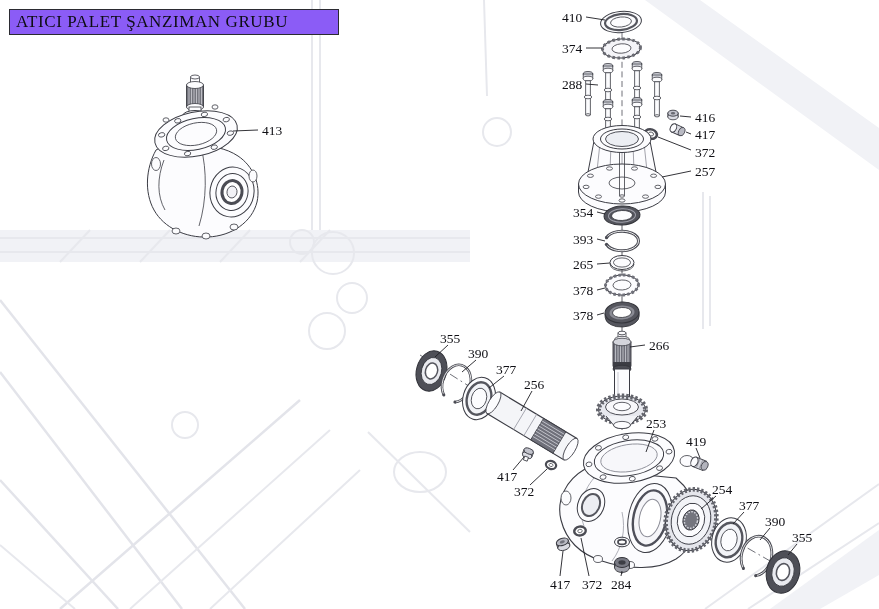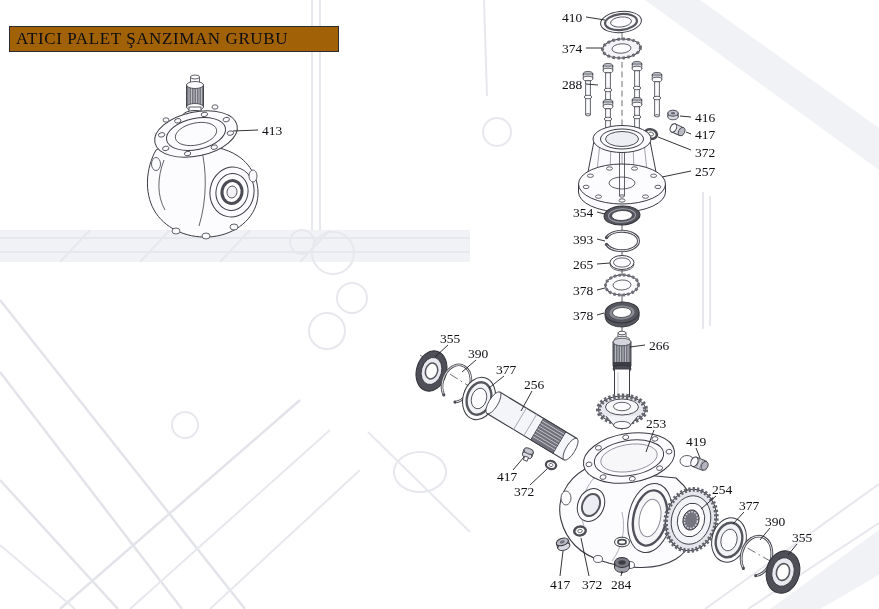--- a/index.html
+++ b/index.html
@@ -1,18 +1,18 @@
 <!DOCTYPE html>
 <html style="--ink: #3b3c44; --label: #0f0f14; --dark: #4e4f57; --mid: #9b9ca6; --light: #e9eaef; --background: #ffffff;"><head>
 <meta charset="utf-8">
 <style>
   html,body{margin:0;padding:0;}
   body{width:879px;height:609px;background:#ffffff;overflow:hidden;position:relative;font-family:"Liberation Serif",serif;}
   #stage{position:absolute;left:0;top:0;width:879px;height:609px;}
-  #title-box{position:absolute;left:9px;top:9px;width:322px;height:24px;border:1.6px solid #2b2b31;background:#a16207;line-height:24px;padding-left:6px;font-size:17px;letter-spacing:.6px;color:#0d0d12;white-space:nowrap;margin-top:17px;}
+  #title-box{position:absolute;left:9px;top:9px;width:322px;height:24px;border:1.6px solid #2b2b31;background:#8b5cf6;line-height:24px;padding-left:6px;font-size:17px;letter-spacing:.6px;color:#0d0d12;white-space:nowrap;}
   .fw{fill:#fcfcfe;stroke:var(--ink);stroke-width:1;}
   .fw8{fill:#fcfcfe;stroke:var(--ink);stroke-width:.8;}
   .ln{fill:none;stroke:var(--ink);stroke-width:1;}
   .ln8{fill:none;stroke:var(--ink);stroke-width:.8;}
   .dash{stroke:#60616a;stroke-width:.9;stroke-dasharray:6 3.6;fill:none;}
   .dashdot{stroke:#60616a;stroke-width:.9;stroke-dasharray:9 3.5 1.8 3.5;fill:none;}
   .conn{stroke:#4a4b53;stroke-width:.9;fill:none;}
   .leader{stroke:#1d1d22;stroke-width:.9;}
   .callout-num{font-family:"Liberation Serif",serif;font-size:13.5px;fill:#0f0f14;text-anchor:middle;dominant-baseline:central;}
   .wm{stroke:#e7e8ed;stroke-width:2;fill:none;}

